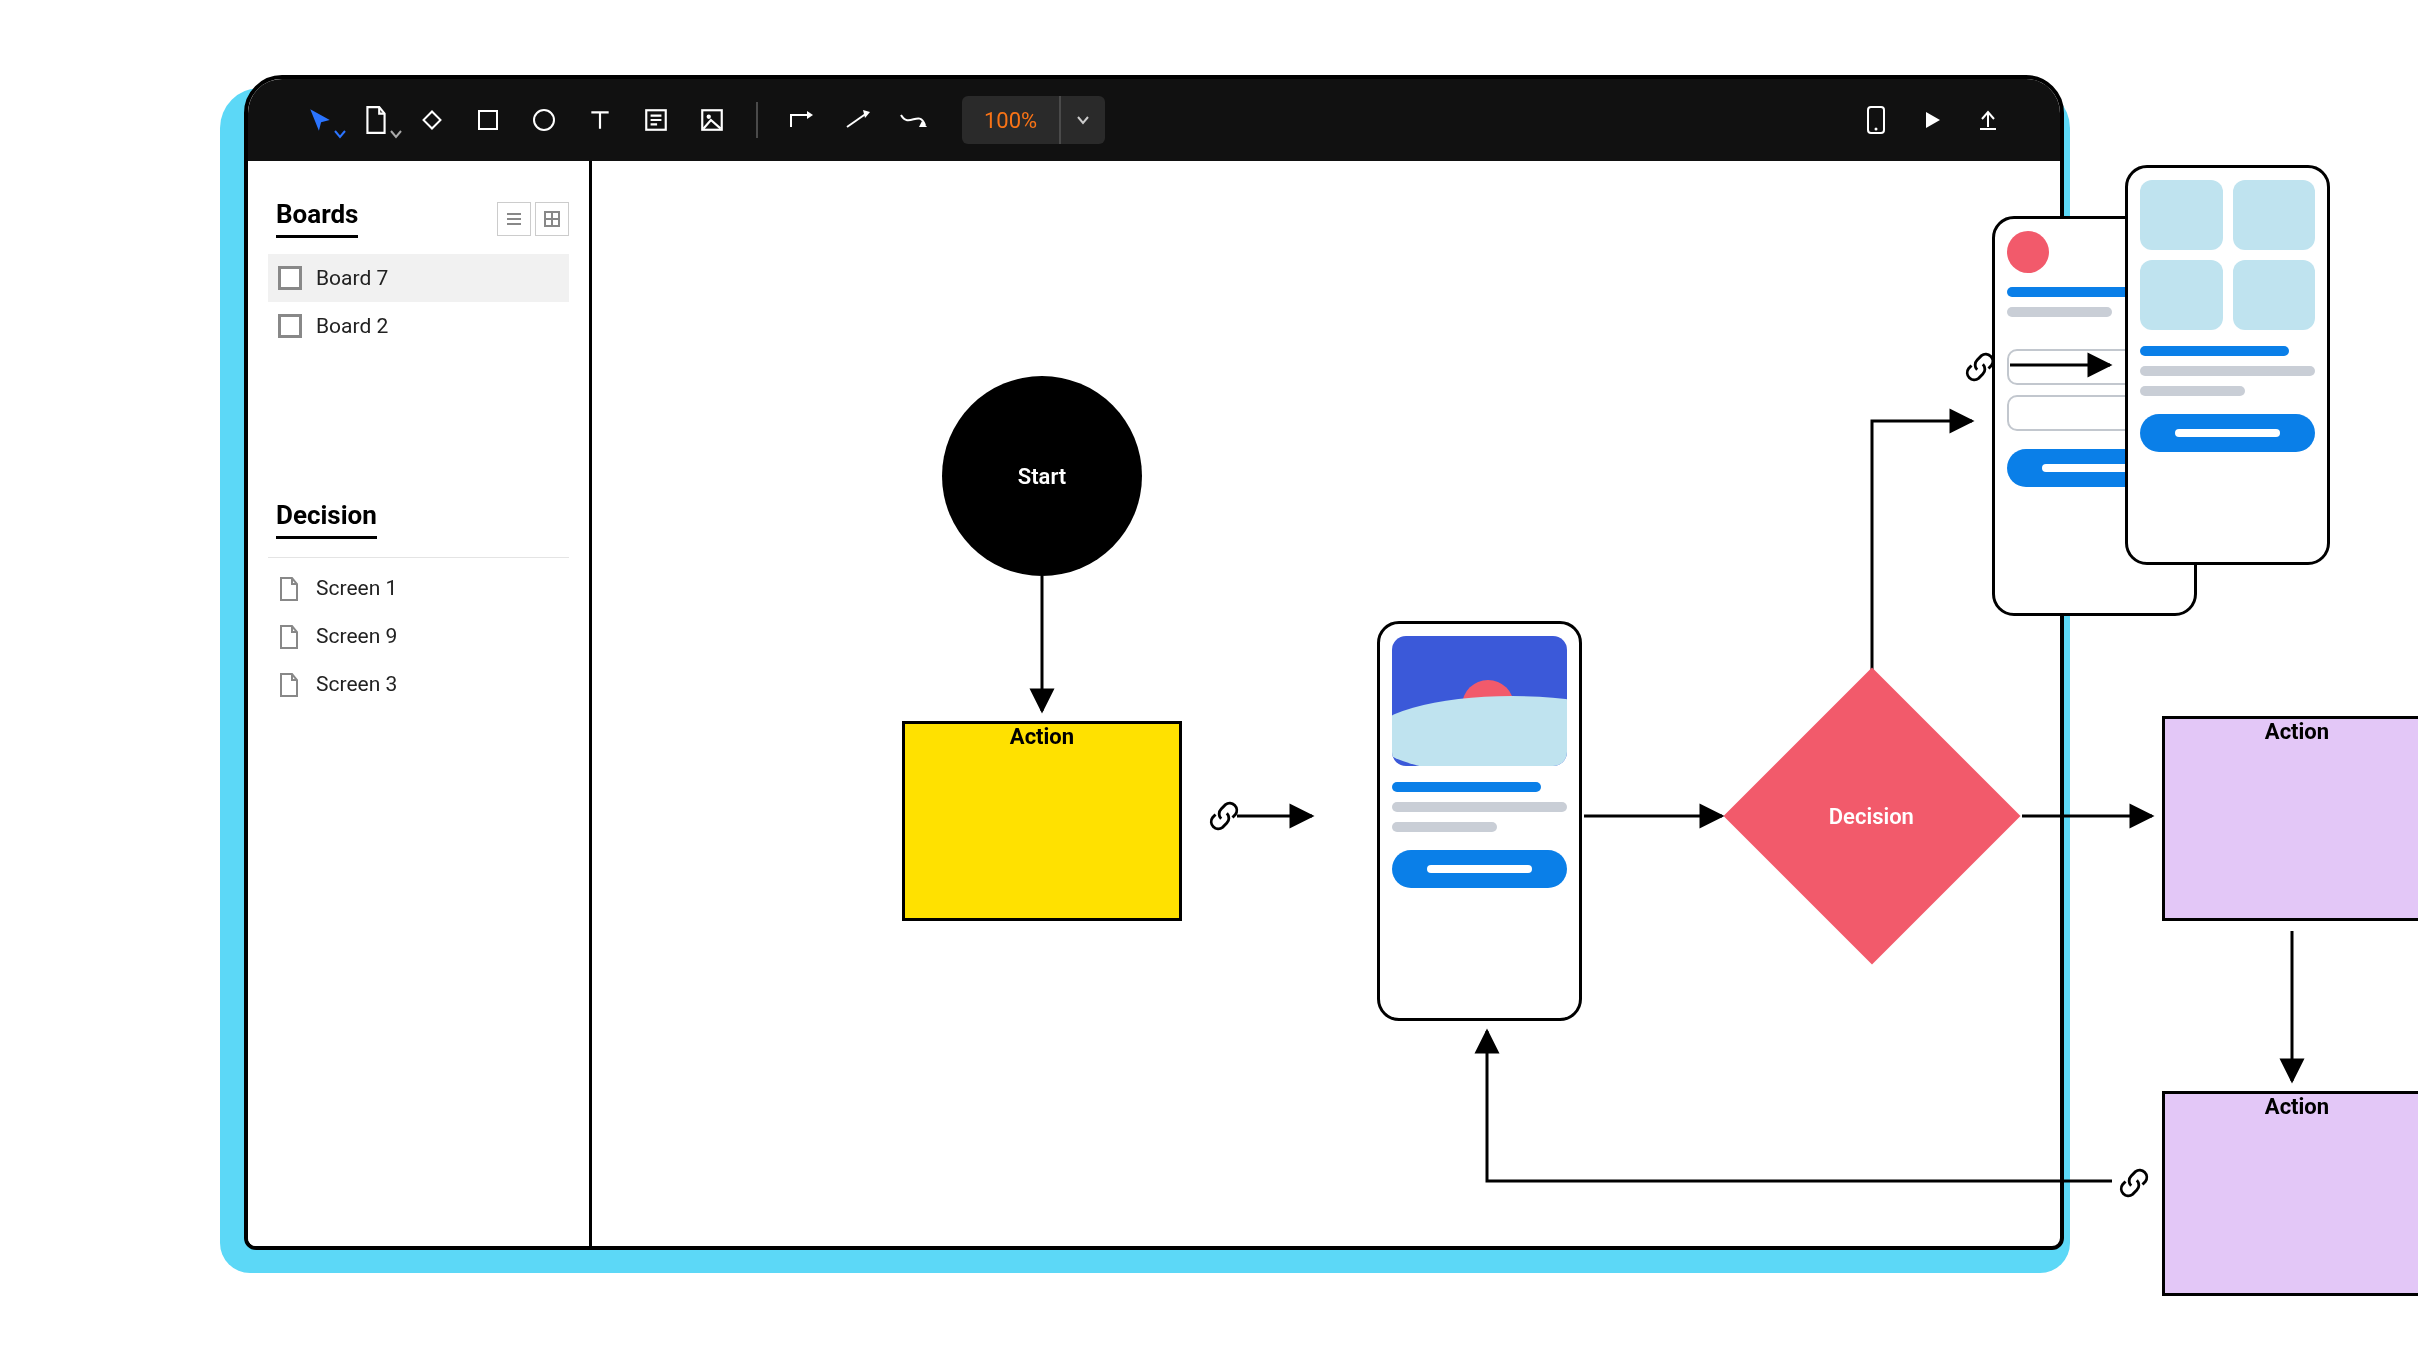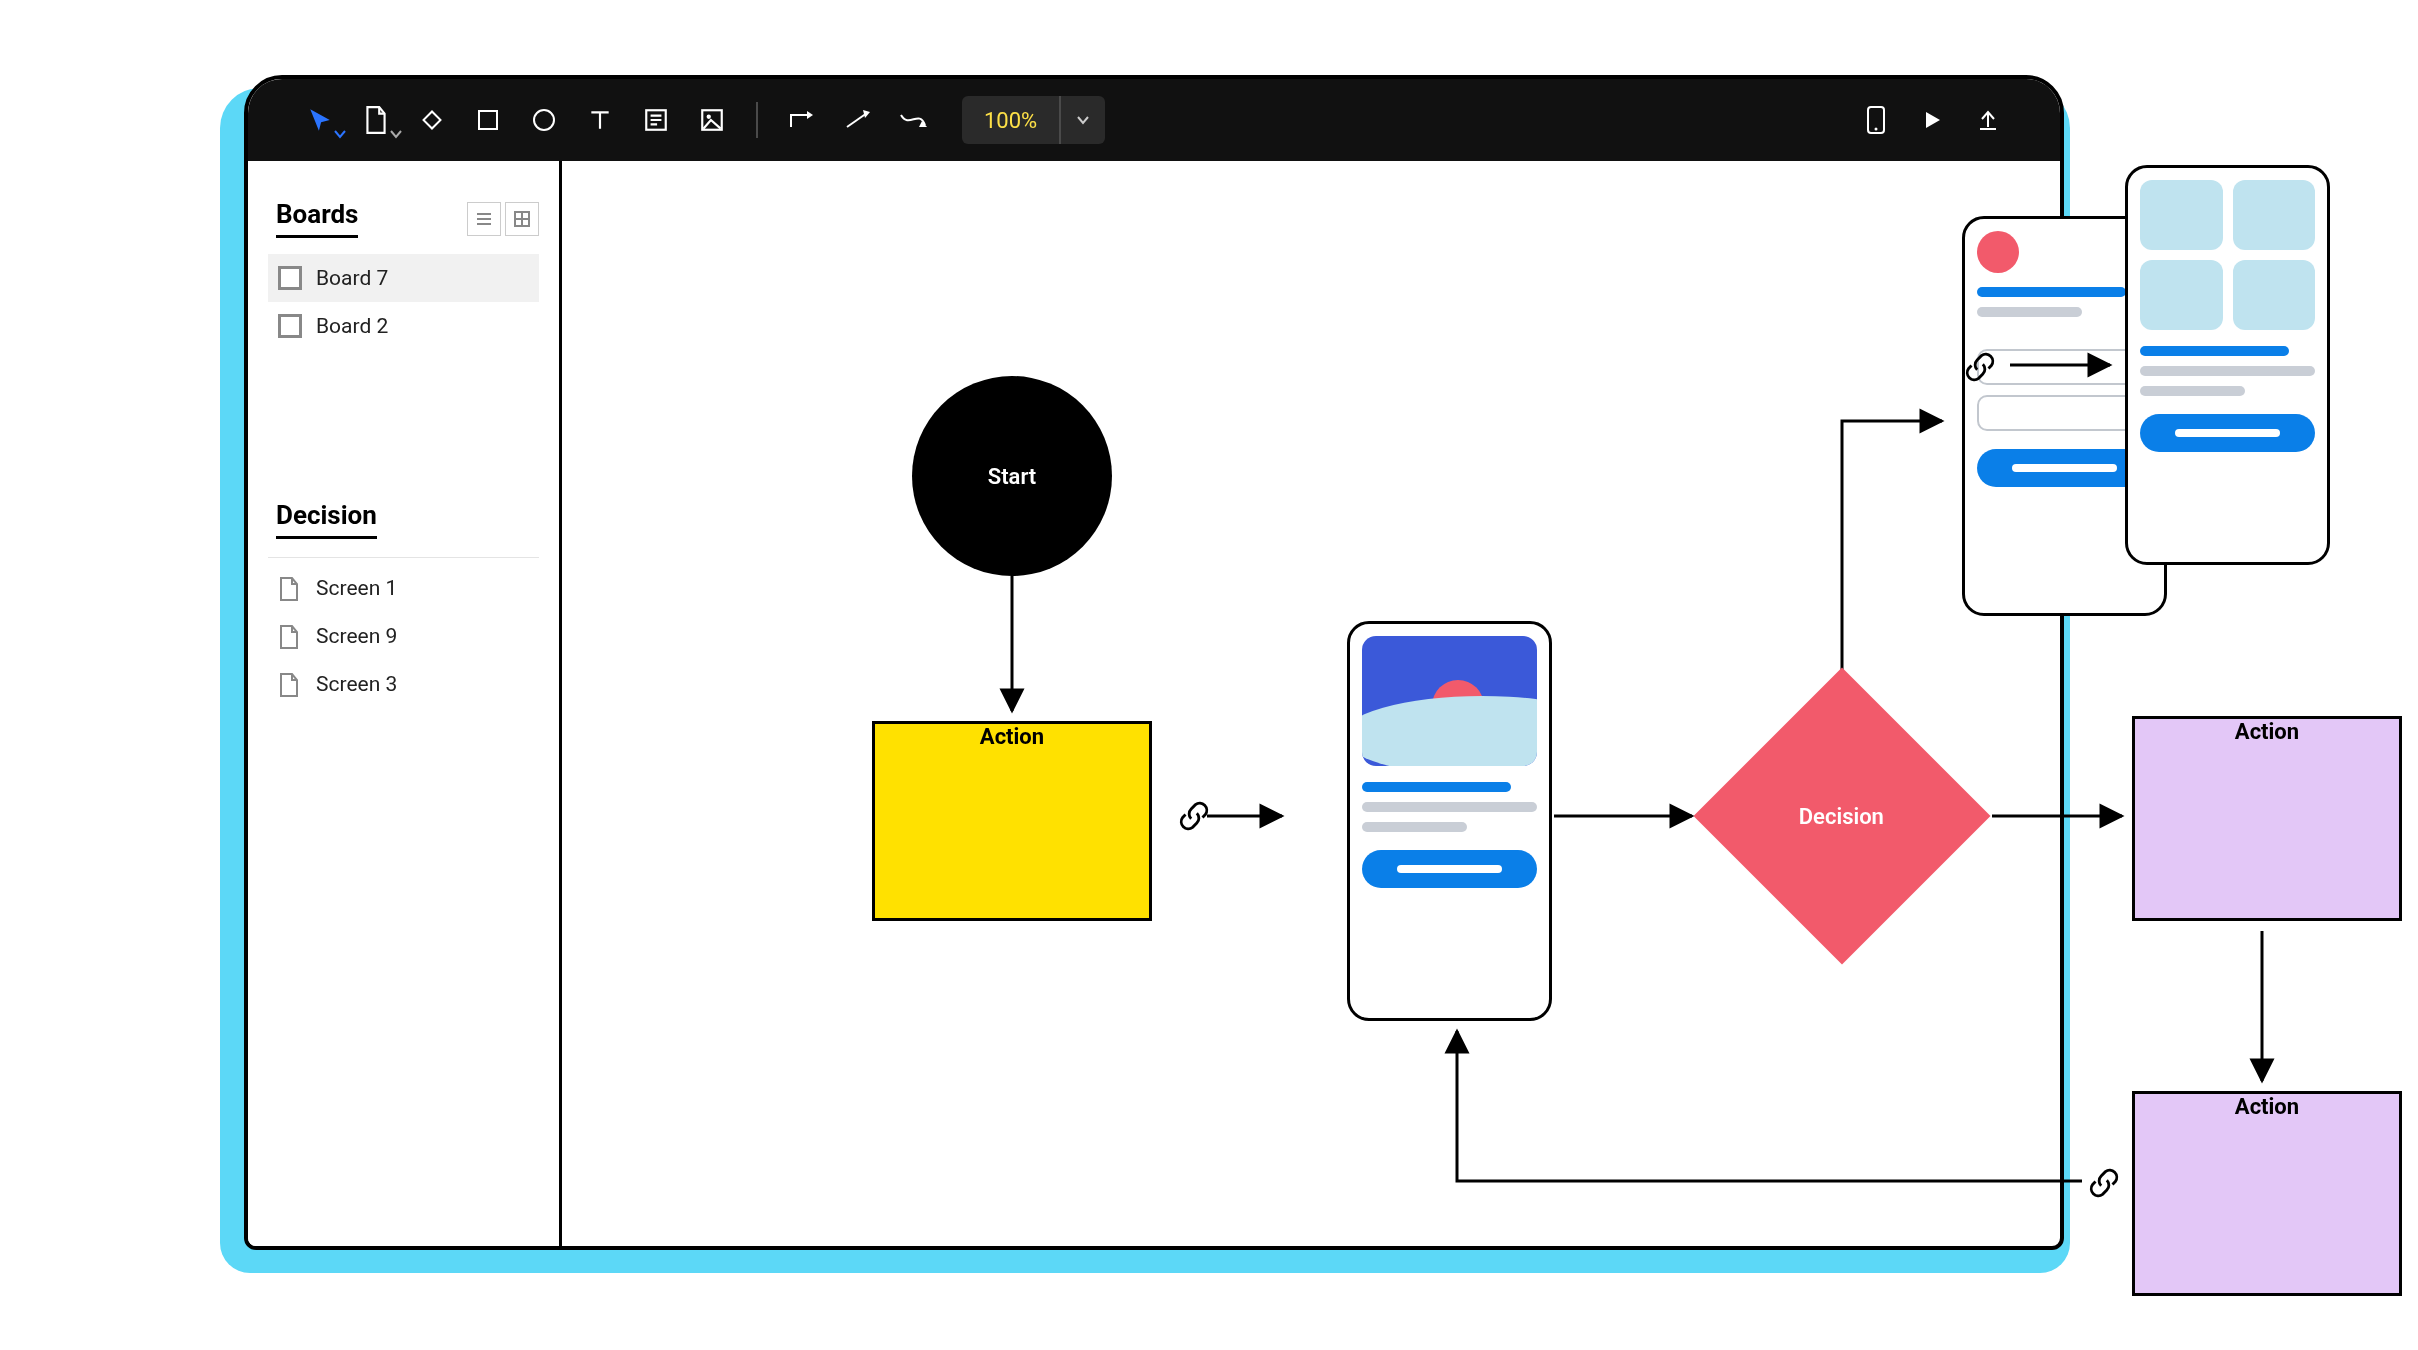--- a/index.html
+++ b/index.html
@@ -58,32 +58,32 @@
     width: 2px; height: 36px; background: #4a4a4a; margin: 0 12px;
   }
   .zoom {
     display: flex; align-items: center;
     background: #2a2a2a;
     border-radius: 6px;
     height: 48px;
     margin-left: 16px;
     overflow: hidden;
   }
-  .zoom .val { padding: 0 22px; font-size: 22px; color: #fde047; }
+  .zoom .val { padding: 0 22px; font-size: 22px; color: #f97316; }
   .zoom .dd  { width: 46px; height: 100%; display:flex; align-items:center; justify-content:center; border-left: 2px solid #4a4a4a; }
   .spacer { flex: 1; }
 
   
   .body {
     position: relative;
     display: flex;
     height: calc(100% - 82px);
   }
   .sidebar {
-    width: 314px;
+    width: 344px;
     border-right: 3px solid #000;
     background: #fff;
     padding: 18px 0 0 0;
     border-bottom-left-radius: 8px;
   }
   .section {
     padding: 0 20px;
   }
   .section-head {
     display: flex; align-items: center; justify-content: space-between;

